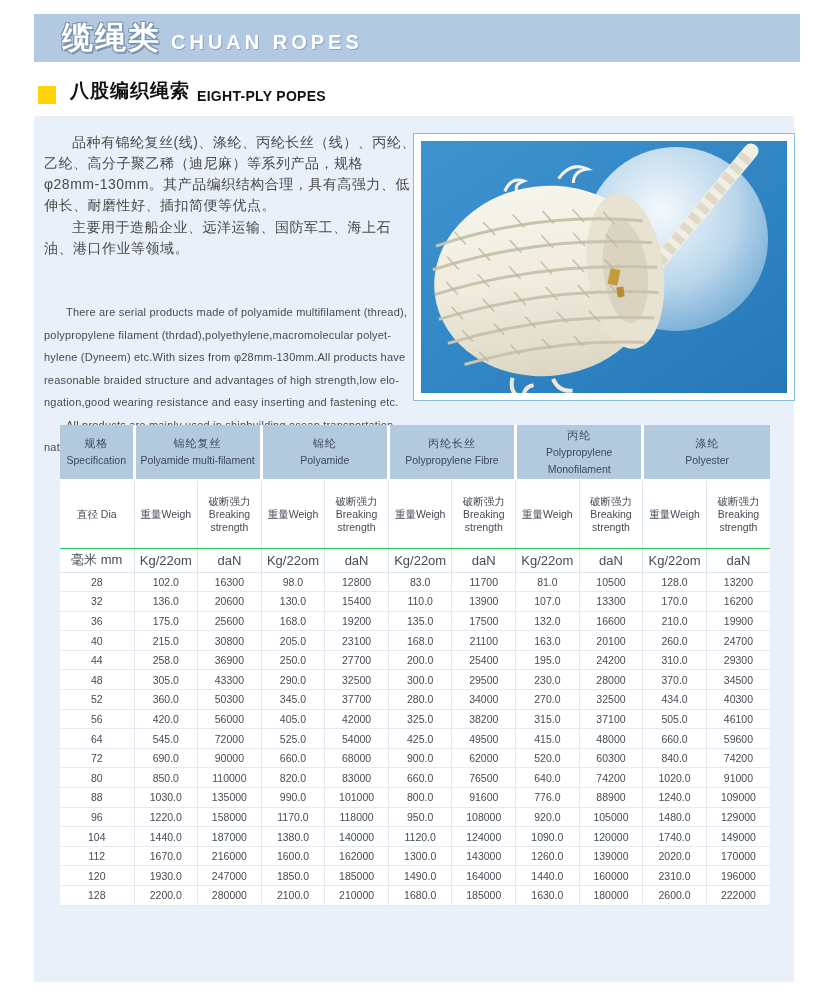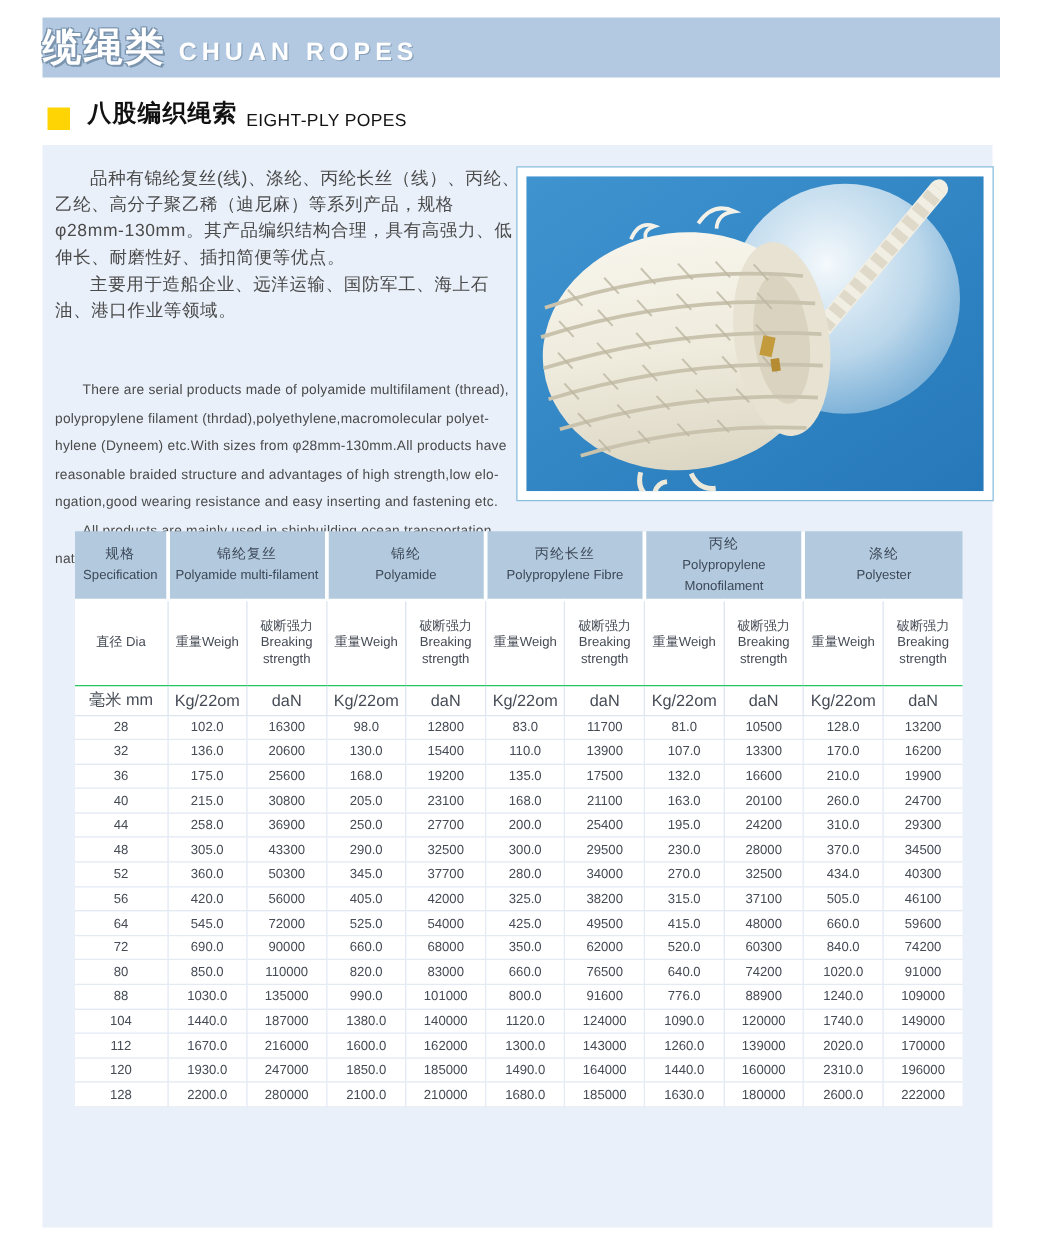--- a/index.html
+++ b/index.html
@@ -11,20 +11,21 @@
     background: #ffffff;
     overflow: hidden;
   }
 
   
   .title-bar {
     position: absolute; left: 34px; top: 14px;
     width: 766px; height: 48px;
     background: #b2c9e1;
     display: flex; align-items: center;
+    padding-left: 28px;
   }
   .title-zh {
     font-size: 31px; font-weight: bold; color: #ffffff;
     letter-spacing: 2px;
     text-shadow: 1.5px 1.5px 0 #7b94ae, -1px -1px 0 #7b94ae,
                  1px -1px 0 #7b94ae, -1px 1px 0 #7b94ae;
   }
   .title-en {
     font-size: 20px; font-weight: bold; color: #ffffff;
     letter-spacing: 4px; margin-left: 10px; margin-top: 8px;
@@ -34,21 +35,21 @@
   
   .subtitle-row {
     position: absolute; left: 38px; top: 72px;
     display: flex; align-items: flex-end;
   }
   .subtitle-square {
     width: 18px; height: 18px; background: #ffd404;
     margin-right: 14px;
   }
   .subtitle-zh { font-size: 19px; font-weight: bold; color: #111111; letter-spacing: 1px; }
-  .subtitle-en { font-size: 14px; font-weight: normal; color: #111111; margin-left: 7px; margin-top: 16px; letter-spacing: 0.3px; }
+  .subtitle-en { font-size: 14px; font-weight: bold; color: #111111; margin-left: 7px; margin-top: 16px; letter-spacing: 0.3px; }
 
   
   .panel {
     position: absolute; left: 34px; top: 116px;
     width: 760px; height: 866px;
     background: #e9f0fa;
   }
 
   
   .intro {
@@ -385,21 +386,21 @@
             <td>48000</td>
             <td>660.0</td>
             <td>59600</td>
           </tr>
           <tr>
             <td>72</td>
             <td>690.0</td>
             <td>90000</td>
             <td>660.0</td>
             <td>68000</td>
-            <td>350.0</td>
+            <td>900.0</td>
             <td>62000</td>
             <td>520.0</td>
             <td>60300</td>
             <td>840.0</td>
             <td>74200</td>
           </tr>
           <tr>
             <td>80</td>
             <td>850.0</td>
             <td>110000</td>
@@ -419,20 +420,33 @@
             <td>990.0</td>
             <td>101000</td>
             <td>800.0</td>
             <td>91600</td>
             <td>776.0</td>
             <td>88900</td>
             <td>1240.0</td>
             <td>109000</td>
           </tr>
           <tr>
+            <td>96</td>
+            <td>1220.0</td>
+            <td>158000</td>
+            <td>1170.0</td>
+            <td>118000</td>
+            <td>950.0</td>
+            <td>108000</td>
+            <td>920.0</td>
+            <td>105000</td>
+            <td>1480.0</td>
+            <td>129000</td>
+          </tr>
+          <tr>
             <td>104</td>
             <td>1440.0</td>
             <td>187000</td>
             <td>1380.0</td>
             <td>140000</td>
             <td>1120.0</td>
             <td>124000</td>
             <td>1090.0</td>
             <td>120000</td>
             <td>1740.0</td>

